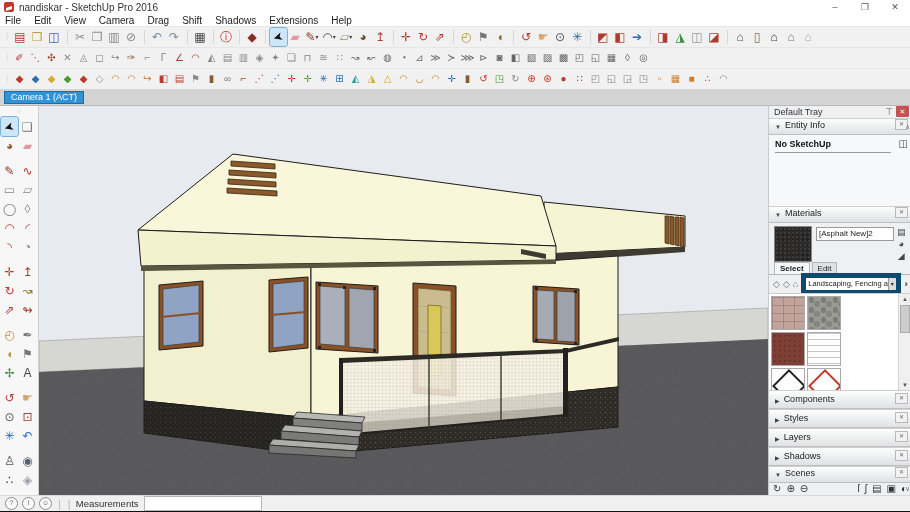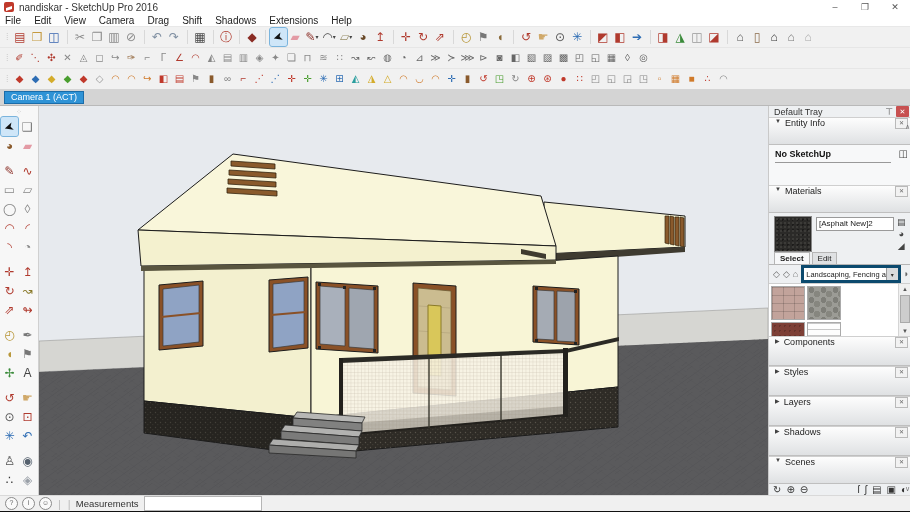--- a/index.html
+++ b/index.html
@@ -52,21 +52,21 @@
   .viewport svg{display:block;}
   
   .tray{width:142px;height:389px;background:#eef0f2;border-left:1px solid #c9c9c9;
         display:flex;flex-direction:column;position:relative;font-size:10px;}
   .tray-title{height:14px;display:flex;align-items:center;padding:0 2px 0 5px;background:#eef0f2;}
   .tray-title .t{font-size:9px;color:#333;flex:1;}
   .pin-icon{color:#555;font-size:9px;margin-right:3px;}
   .tray-close{width:13px;height:11px;background:#c75050;color:#fff;font-size:7px;line-height:11px;
               text-align:center;border-radius:1px;}
   .sec-hdr{height:13px;background:linear-gradient(#fdfdfd,#dfe1e3);border-top:1px solid #cfcfcf;
-           border-bottom:1px solid #bfbfbf;display:flex;align-items:flex-start;padding:0 3px 15px 6px;}
+           border-bottom:1px solid #bfbfbf;display:flex;align-items:flex-end;padding:0 3px 4px 6px;}
   .sec-hdr .arr{font-size:6px;color:#444;margin-right:4px;}
   .sec-hdr .lbl{font-size:9px;color:#222;flex:1;}
   .sec-x{width:11px;height:9px;border:1px solid #b9b9b9;background:#f2f2f2;color:#666;
          font-size:6px;line-height:8px;text-align:center;}
   .ei-body{height:81px;background:#f7f8f9;padding:4px 6px 0 6px;position:relative;}
   .ei-body .nosel{font-weight:bold;font-size:9px;color:#111;}
   .ei-body hr{border:none;border-top:1px solid #999;margin:3px 14px 0 0;}
   .ei-toggle{position:absolute;right:3px;top:3px;font-size:10px;color:#444;}
   .mat-prev{height:41px;background:#eef0f2;display:flex;padding:3px 2px 0 5px;}
   .mat-thumb{width:36px;height:34px;border:1px solid #888;background:#2b2a28;
@@ -74,21 +74,21 @@
      background-size:4px 4px,5px 5px;flex:0 0 auto;}
   .mat-name{margin-left:4px;margin-top:1px;width:72px;height:12px;border:1px solid #9a9a9a;background:#fff;
             font-size:8px;padding:0 2px;line-height:12px;overflow:hidden;white-space:nowrap;}
   .mat-sideicons{margin-left:3px;display:flex;flex-direction:column;align-items:center;}
   .mat-sideicons span{font-size:9px;color:#444;height:12px;line-height:12px;}
   .mat-tabs{height:14px;display:flex;align-items:flex-end;padding-left:5px;border-bottom:1px solid #b5b5b5;background:#eef0f2;}
   .mtab{font-size:8px;padding:1px 5px;border:1px solid #b5b5b5;border-bottom:none;background:#dfe1e3;margin-right:2px;}
   .mtab.active{background:#f7f8f9;font-weight:bold;}
   .mat-nav{height:18px;display:flex;align-items:center;padding:0 2px 0 4px;background:#eef0f2;}
   .mat-nav .nv{font-size:9px;color:#666;margin-right:3px;}
-  .mat-dd{flex:1;height:12px;border:3px solid #0c4a6e;background:#fff;display:flex;align-items:center;overflow:hidden;}
+  .mat-dd{flex:1;height:12px;border:5px solid #0c4a6e;background:#fff;display:flex;align-items:center;overflow:hidden;}
   .mat-dd .txt{font-size:7.5px;padding-left:2px;white-space:nowrap;flex:1;}
   .mat-dd .btn{width:11px;height:100%;background:#d9dbdd;border-left:1px solid #9a9a9a;font-size:6px;
                display:flex;align-items:center;justify-content:center;color:#333;}
   .mat-grid-wrap{height:115px;background:#fff;border-top:1px solid #cfcfcf;display:flex;overflow:hidden;}
   .mat-grid{width:106px;display:flex;flex-wrap:wrap;align-content:flex-start;padding:2px 0 0 2px;}
   .sw{width:32px;height:32px;border:1px solid #aaa;margin:0 2px 2px 0;position:relative;overflow:hidden;}
   .mat-sb{width:12px;background:#f0f0f0;border-left:1px solid #d5d5d5;display:flex;flex-direction:column;align-items:center;margin-left:auto;}
   .mat-sb .ar{font-size:6px;color:#555;height:10px;line-height:10px;}
   .mat-sb .thumb{width:8px;height:26px;background:#cdcdcd;border:1px solid #aaa;margin-top:1px;}
   .mat-sb .sp{flex:1;}

